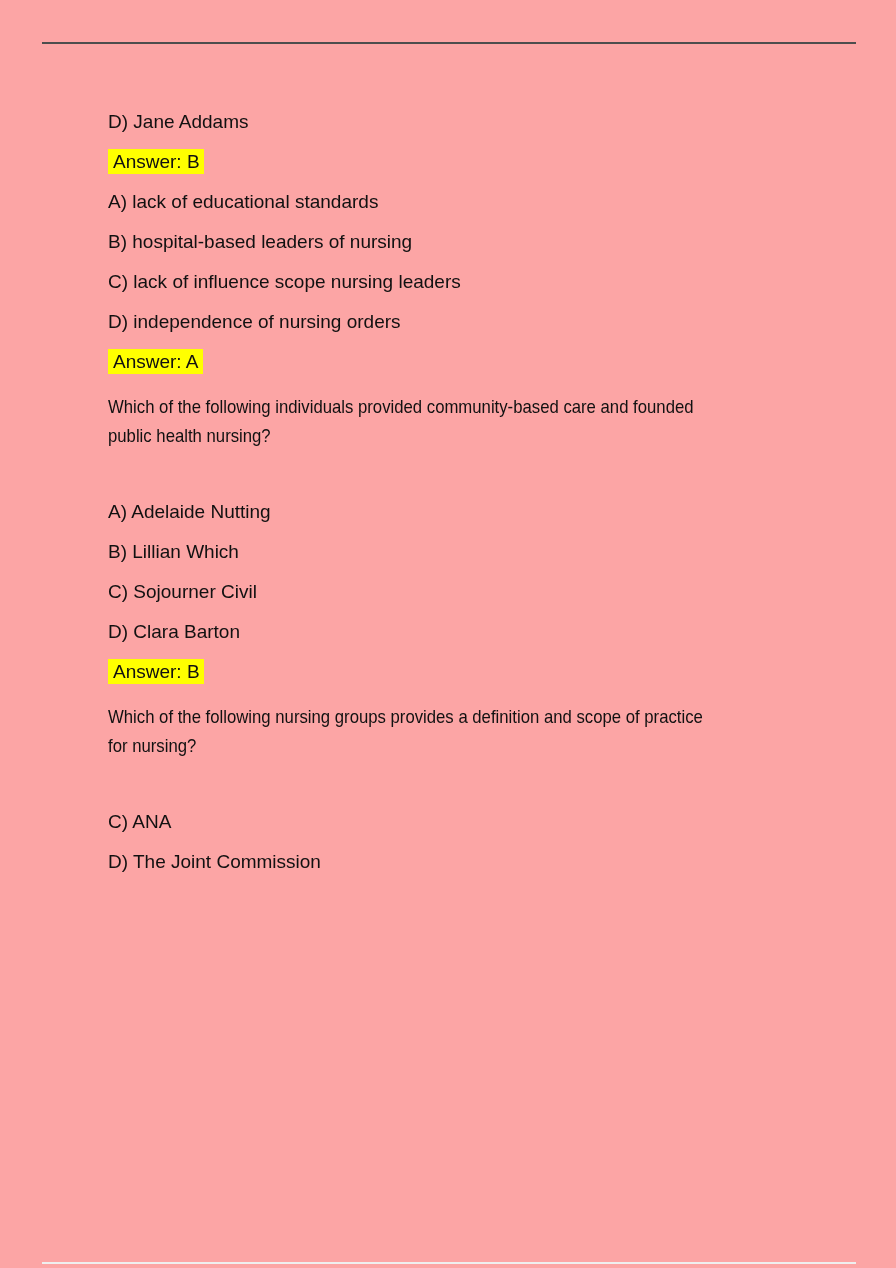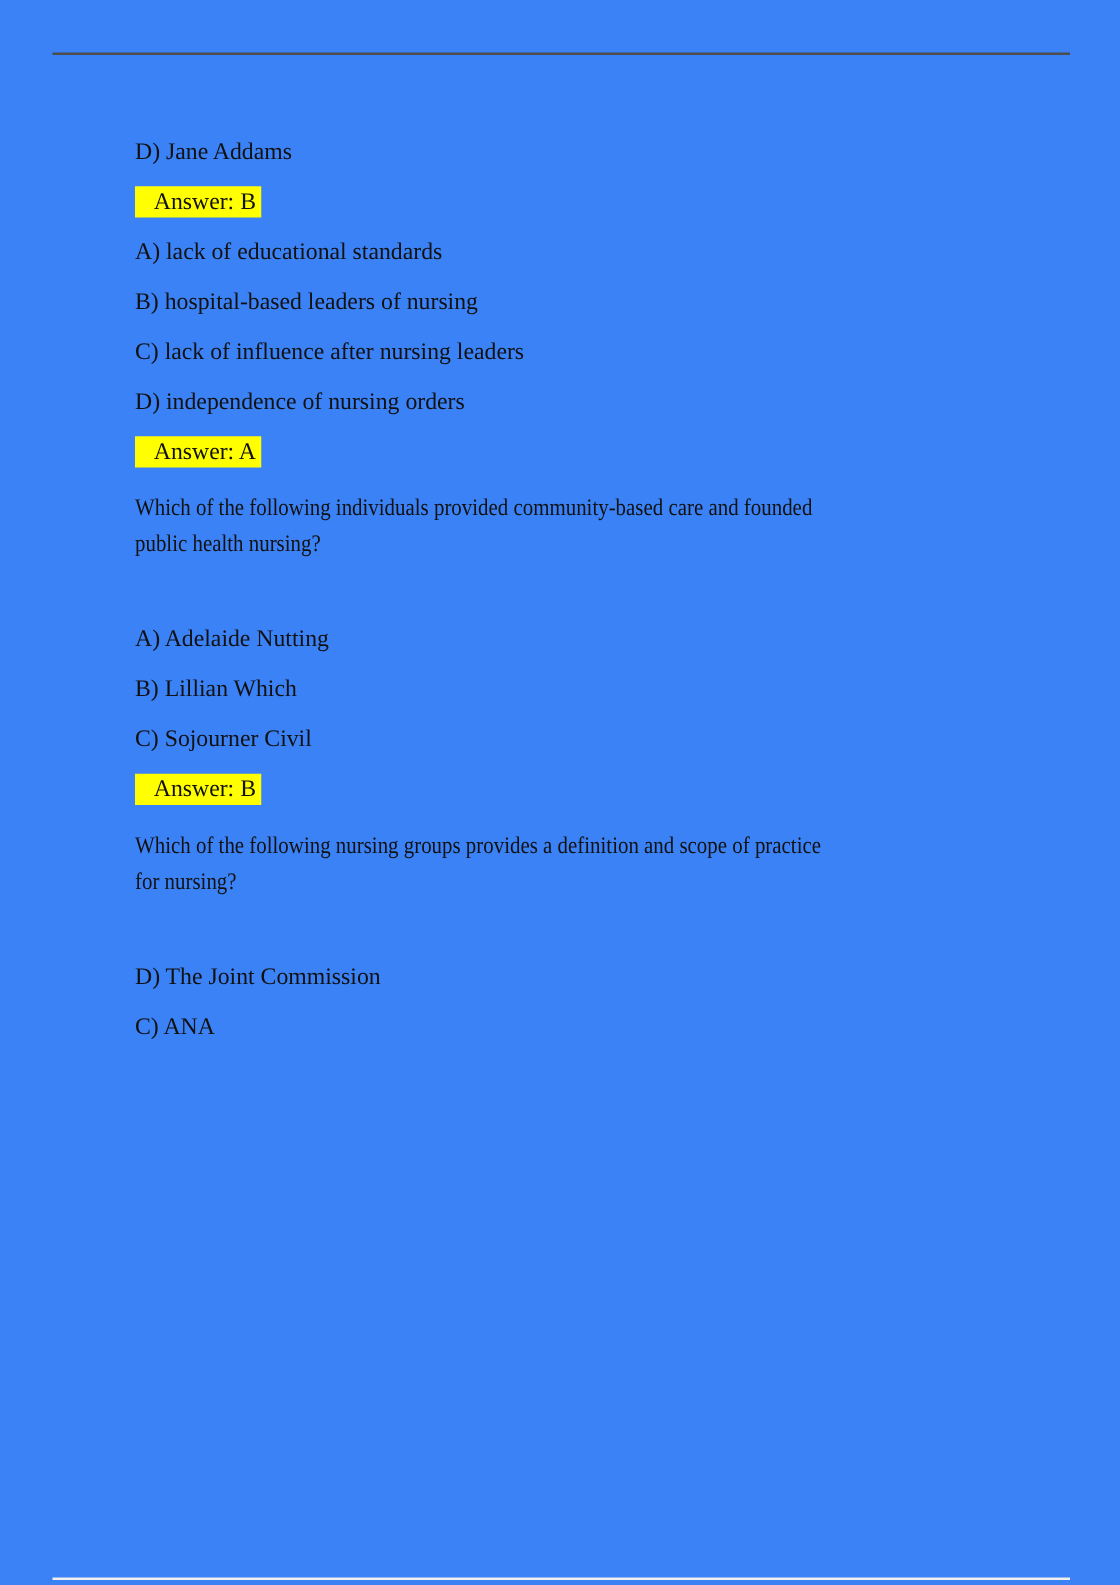--- a/index.html
+++ b/index.html
@@ -4,23 +4,23 @@
 <style>
   html, body {
     margin: 0;
     padding: 0;
     background: #ffffff;
   }
   .page {
     position: relative;
     width: 896px;
     height: 1268px;
-    background: #3b82f6;
+    background: #fca5a5;
     overflow: hidden;
-    font-family: Liberation Serif, serif;
+    font-family: Liberation Sans, sans-serif;
     color: #111111;
   }
   .rule-top {
     position: absolute;
     left: 42px;
     top: 42px;
     width: 814px;
     height: 2px;
     background: #4d4d4d;
   }
@@ -53,41 +53,42 @@
   }
   .condensed {
     display: inline-block;
     width: 798px;
     transform: scaleX(0.88);
     transform-origin: 0 0;
     white-space: pre-line;
   }
   .hl {
     background: #ffff00;
-    padding: 2px 4px 2px 15px;
+    padding: 2px 4px 2px 5px;
   }
 </style>
 </head>
 <body>
 
 <div class="page" style="color: rgb(17, 17, 17);">
   <div class="rule-top" style="background: rgb(77, 77, 77);"></div>
   <div class="content">
       <p class="block option">D) Jane Addams</p>
       <p class="block answer"><span class="hl" style="background: rgb(255, 255, 0);">Answer: B</span></p>
       <p class="block option">A) lack of educational standards</p>
       <p class="block option">B) hospital-based leaders of nursing</p>
-      <p class="block option">C) lack of influence after nursing leaders</p>
+      <p class="block option">C) lack of influence scope nursing leaders</p>
       <p class="block option">D) independence of nursing orders</p>
       <p class="block answer"><span class="hl" style="background: rgb(255, 255, 0); margin-top: 24px;">Answer: A</span></p>
       <p class="block question"><span class="condensed">Which of the following individuals provided community-based care and founded
 public health nursing?</span></p>
       <p class="block option">A) Adelaide Nutting</p>
       <p class="block option">B) Lillian Which</p>
       <p class="block option">C) Sojourner Civil</p>
+      <p class="block option">D) Clara Barton</p>
       <p class="block answer"><span class="hl" style="background: rgb(255, 255, 0);">Answer: B</span></p>
       <p class="block question"><span class="condensed">Which of the following nursing groups provides a definition and scope of practice
 for nursing?</span></p>
+      <p class="block option">C) ANA</p>
       <p class="block option">D) The Joint Commission</p>
-      <p class="block option">C) ANA</p>
     </div>
   <div class="rule-bottom" style="background: rgb(239, 239, 239);"></div>
 </div>
 
 </body></html>

